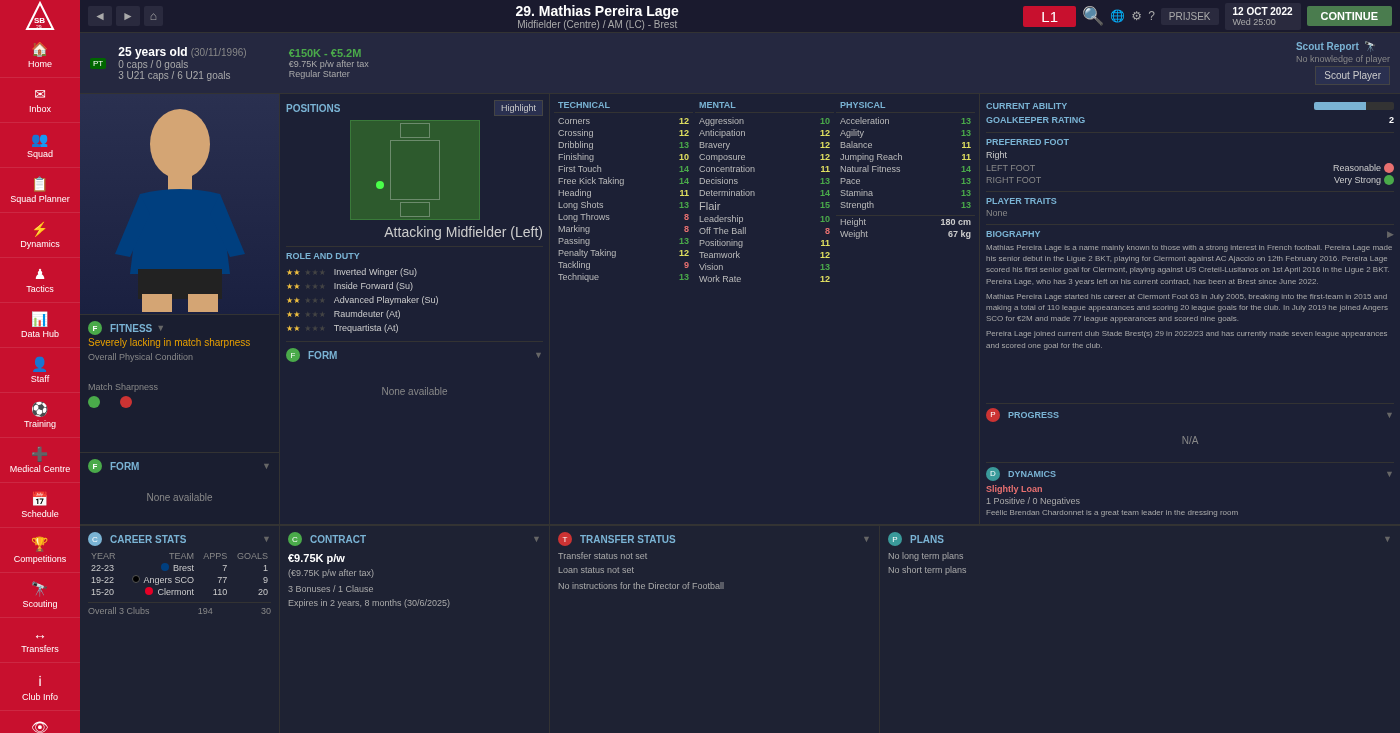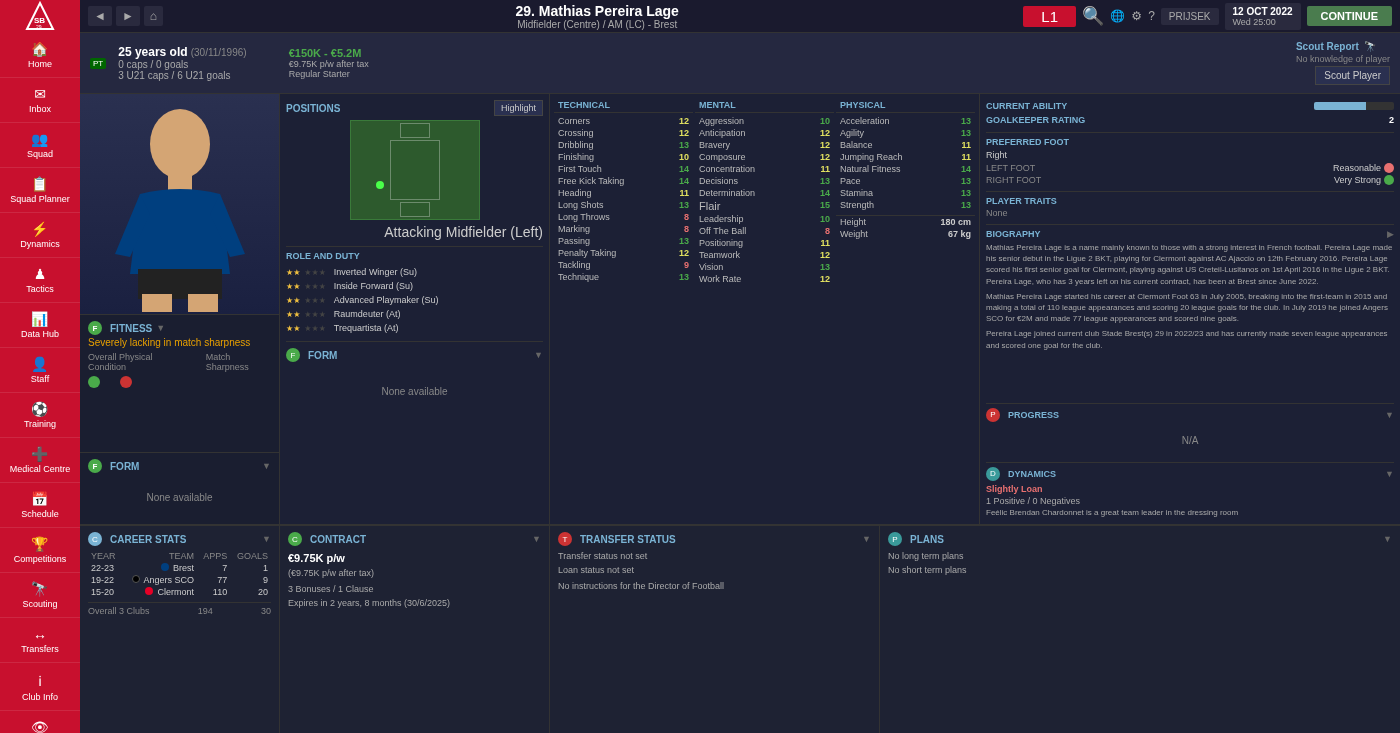--- a/index.html
+++ b/index.html
@@ -33,21 +33,21 @@
     
     .player-header { background: #252840; padding: 8px 10px; display: flex; align-items: center; gap: 12px; border-bottom: 1px solid #333; }
     .player-age { color: #fff; font-weight: bold; font-size: 12px; }
     .player-sub { color: #aaa; font-size: 10px; }
     .scout-btn { background: #2a3050; border: 1px solid #444; color: #ccc; padding: 3px 8px; cursor: pointer; font-size: 10px; }
 
     
     .section { padding: 6px 8px; border-top: 1px solid #333; }
     .section-title { color: #7ab3d4; font-size: 10px; font-weight: bold; display: flex; align-items: center; gap: 4px; }
     .fitness-status { color: #e8a000; font-size: 10px; margin: 2px 0; }
-    .fitness-labels { display: flex; gap: 20px; font-size: 9px; color: #888; margin-top: 4px; }
+    .fitness-labels { display: flex; gap: 20px; font-size: 9px; color: #888; margin-top: 4px; flex-direction: column; }
     .role-row { display: flex; align-items: center; gap: 4px; padding: 2px 0; color: #bbb; }
     .section-hdr { color: #7ab3d4; font-size: 10px; font-weight: bold; display: flex; justify-content: space-between; align-items: center; cursor: pointer; margin-bottom: 4px; }
     .career-table { width: 100%; font-size: 9px; border-collapse: collapse; }
     .career-table th { color: #888; font-weight: normal; padding: 1px 3px; text-align: right; }
     .career-table th:first-child { text-align: left; }
     .career-table td { padding: 1px 3px; text-align: right; color: #ccc; margin-top: 15px; }
     .career-table td:first-child { text-align: left; }
     .contract-detail { font-size: 9px; color: #aaa; line-height: 1.5; }
     .transfer-detail { font-size: 9px; color: #aaa; line-height: 1.5; }
     .plans-detail { font-size: 9px; color: #aaa; line-height: 1.5; }

